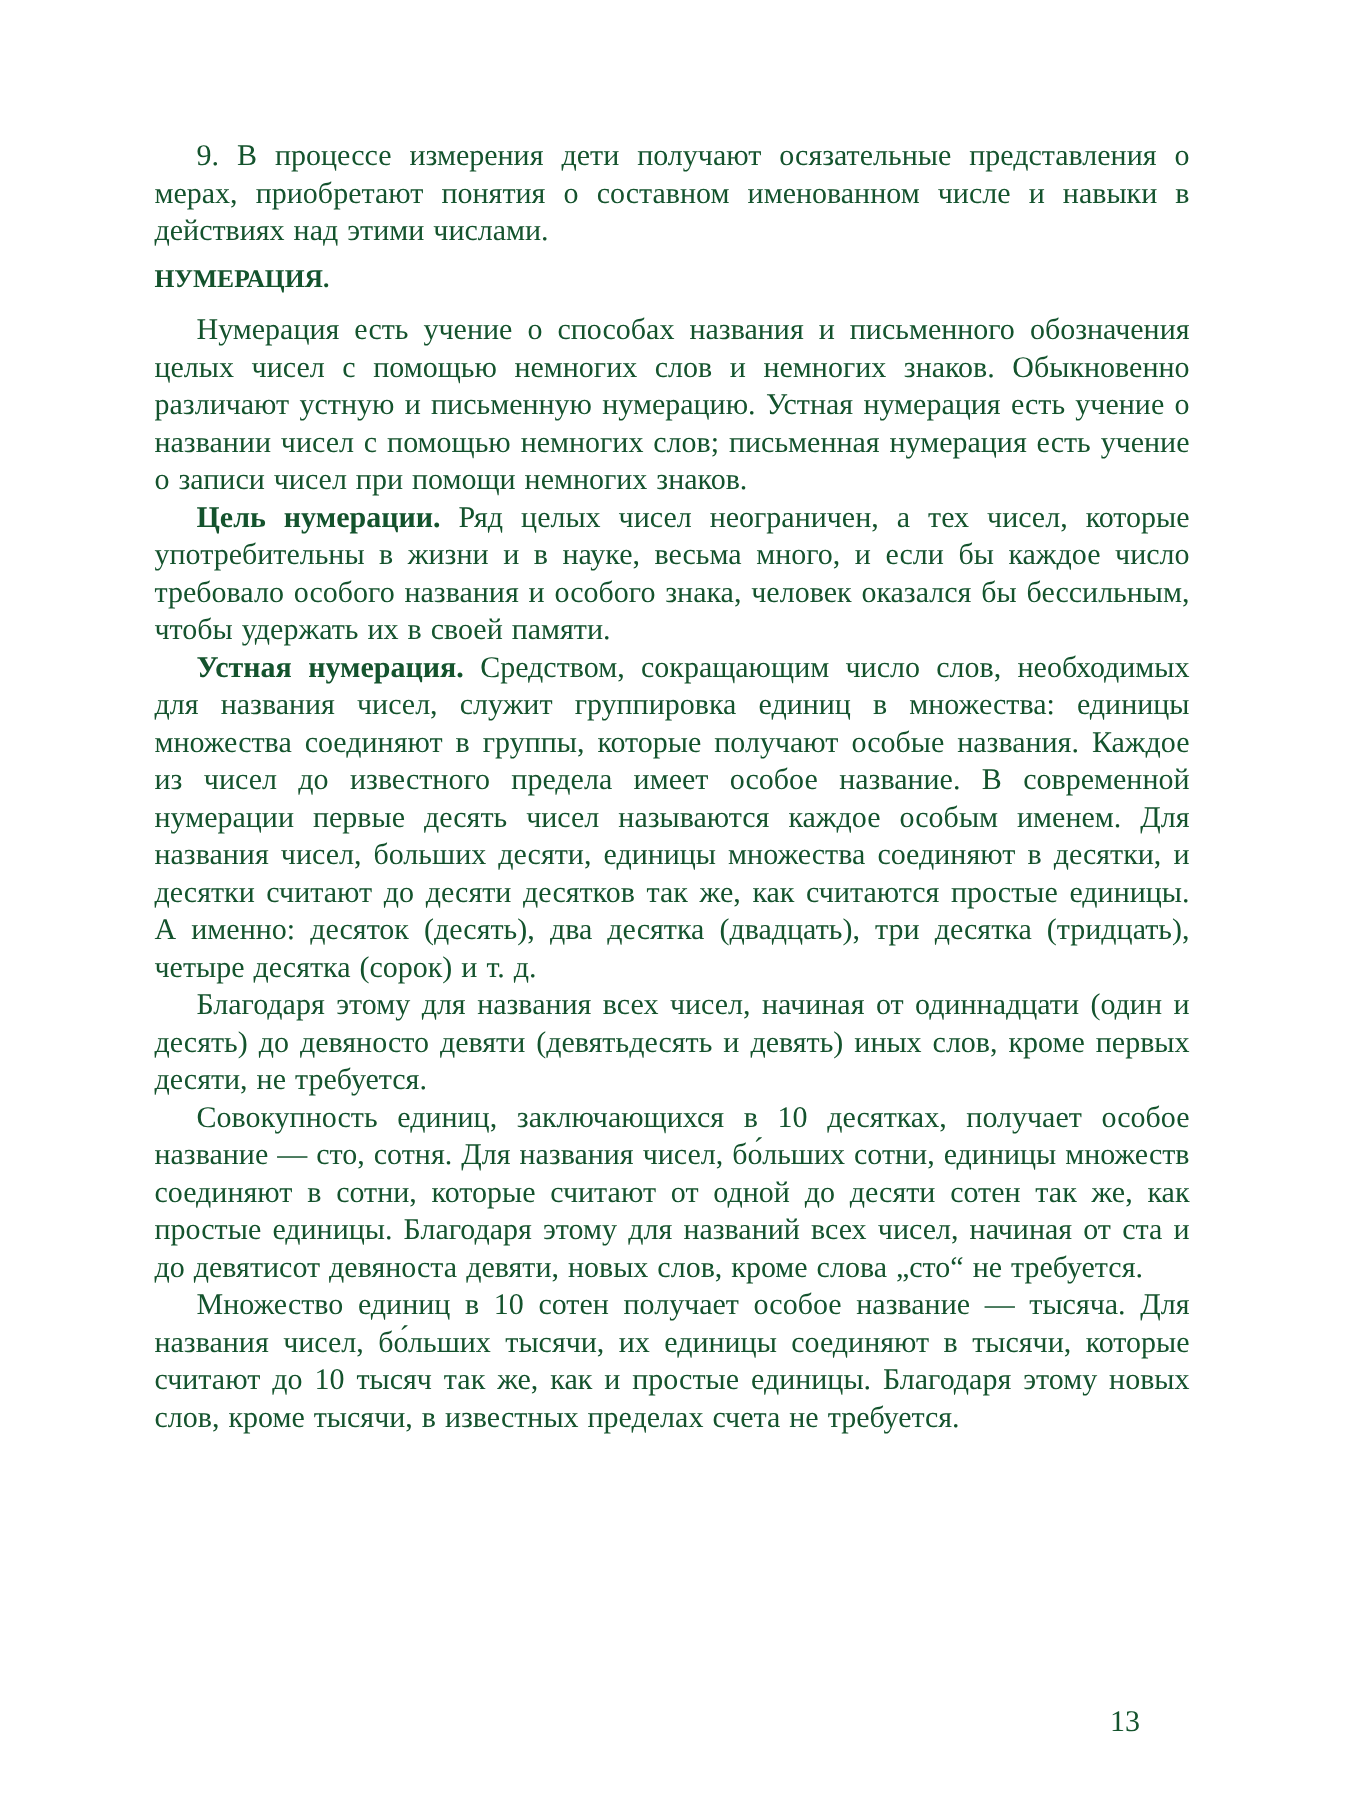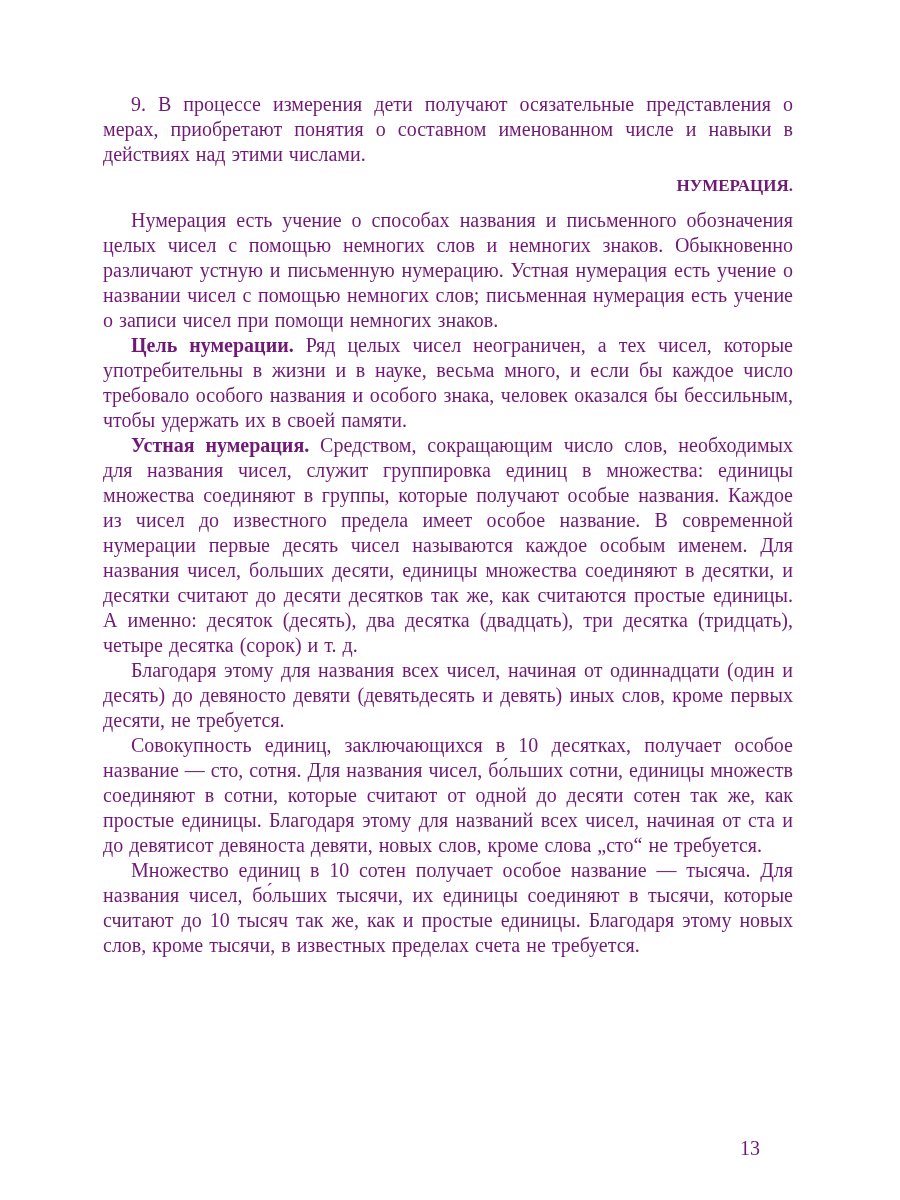--- a/index.html
+++ b/index.html
@@ -6,21 +6,21 @@
     margin: 0;
     padding: 0;
     background: #ffffff;
   }
   .page {
     position: relative;
     width: 900px;
     height: 1200px;
     background: #ffffff;
     font-family: "Liberation Serif", "DejaVu Serif", serif;
-    color: #701a75;
+    color: #14532d;
     overflow: hidden;
   }
   .content {
     position: absolute;
     left: 103px;
     top: 92px;
     width: 690px;
   }
   .para {
     margin: 0;
@@ -41,21 +41,21 @@
     text-align: center;
   }
   .section-heading .hline {
     display: block;
   }
   .sub-heading {
     margin: 8px 0 11px 0;
     font-size: 17px;
     line-height: 22px;
     font-weight: bold;
-    text-align: right;
+    text-align: left;
   }
   .page-number {
     position: absolute;
     left: 690px;
     top: 1136px;
     width: 70px;
     text-align: right;
     font-size: 20px;
     line-height: 25px;
   }

